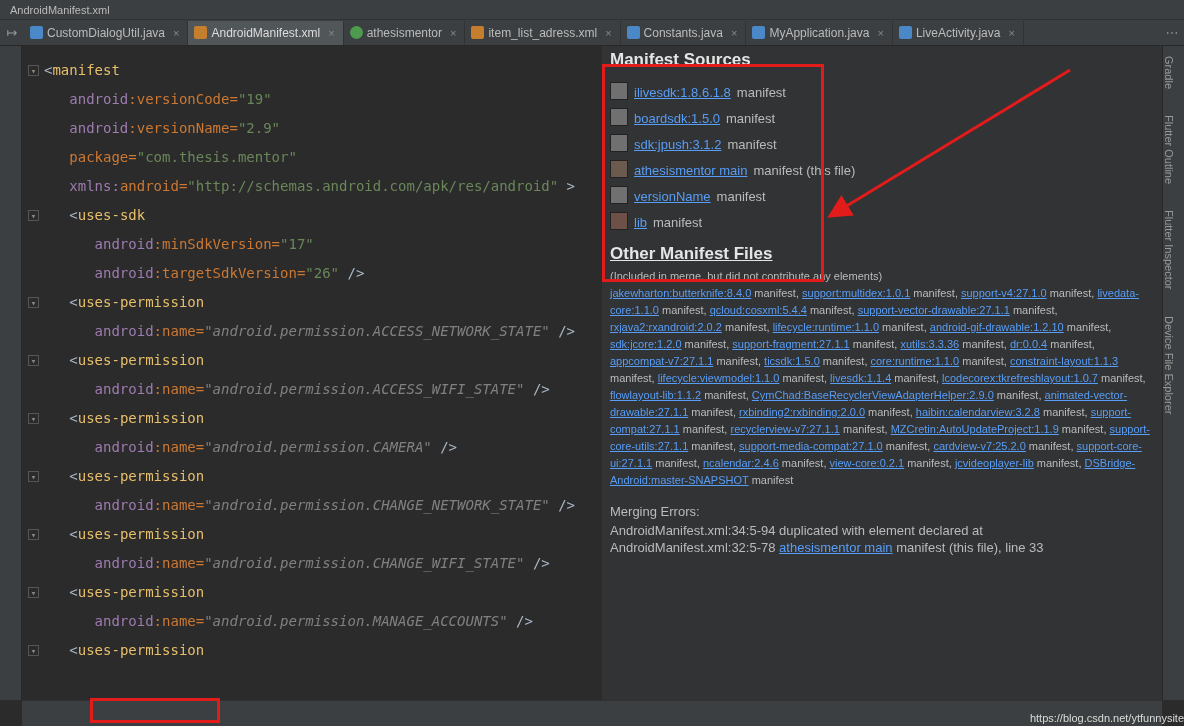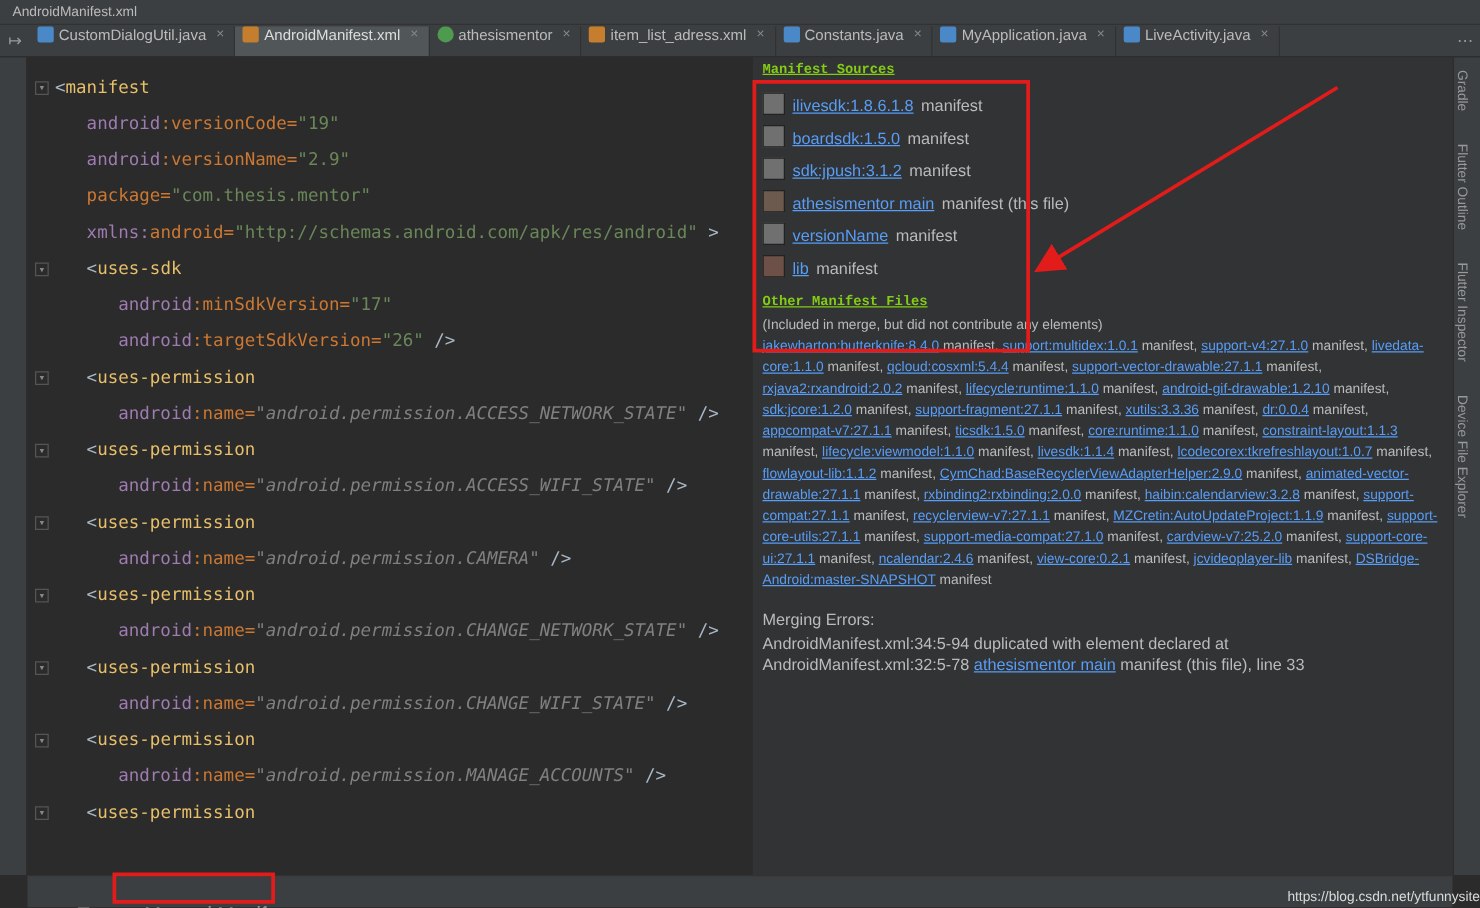--- a/index.html
+++ b/index.html
@@ -7,21 +7,21 @@
   width: 1184px; height: 726px;
   background: #2b2b2b;
   font-family: "Segoe UI", sans-serif;
   font-size: 13px; color: #a9b7c6;
   overflow: hidden; position: relative;
 }
 .topbar { height: 20px; background: #3c3f41; border-bottom: 1px solid #323232; display: flex; align-items: center; padding: 0 10px; font-size: 11px; color: #999; }
 .crumb { color: #bbb; }
 .tabs-row { height: 26px; background: #3c3f41; display: flex; align-items: center; border-bottom: 1px solid #282828; }
 .gutter-btn { width: 24px; height: 24px; display: flex; align-items: center; justify-content: center; color: #999; cursor: pointer; }
-.file-tab { height: 24px; padding: 0 8px 0 6px; display: flex; align-items: flex-start; gap: 4px; color: #bbb; font-size: 12px; border-right: 1px solid #323232; cursor: pointer; white-space: nowrap; }
+.file-tab { height: 24px; padding: 0 8px 0 6px; display: flex; align-items: center; gap: 4px; color: #bbb; font-size: 12px; border-right: 1px solid #323232; cursor: pointer; white-space: nowrap; }
 .file-tab.active { background: #515658; color: #ddd; }
 .file-tab .close-x { font-size: 11px; color: #888; margin-left: 4px; }
 .tab-icn { width: 13px; height: 13px; display: inline-block; }
 .icn-java { background: #4a88c7; border-radius: 2px; }
 .icn-xml { background: #c47e2e; border-radius: 2px; }
 .icn-target { background: #4e9a4e; border-radius: 50%; }
 .content-area { position: absolute; top: 46px; bottom: 26px; left: 22px; right: 22px; display: flex; }
 .left-tool-strip, .right-tool-strip { position: absolute; top: 46px; bottom: 26px; width: 22px; background: #3c3f41; }
 .left-tool-strip { left: 0; border-right: 1px solid #282828; }
 .right-tool-strip { right: 0; border-left: 1px solid #282828; }
@@ -30,21 +30,21 @@
 .code { font-family: Consolas, monospace; font-size: 14px; line-height: 29px; padding: 10px 8px 0 22px; white-space: pre; }
 .tok-tag { color: #e8bf6a; }
 .tok-attr { color: #9e7bb0; }
 .tok-ns { color: #cc7832; }
 .tok-str { color: #6a8759; }
 .tok-strgray { color: #808080; font-style: italic; }
 .tok-punct { color: #a9b7c6; }
 .fold { display: inline-block; position: absolute; left: 6px; width: 11px; height: 11px; font-size: 9px; color: #888; text-align: center; line-height: 11px; border: 1px solid #555; }
 .fold-pos { margin-top: 9px; }
 .merged-pane { flex: 1; background: #313335; overflow: hidden; display: flex; flex-direction: column; }
-.section-hdr { font-weight: bold; text-decoration: underline; color: #84cc16; padding: 4px 0 4px 8px; font-size: 11px; font-family: Liberation Mono, monospace; }
+.section-hdr { font-weight: bold; text-decoration: underline; color: #e5e5e5; padding: 4px 0 4px 8px; font-size: 17px; }
 .src-list { padding: 0 8px 6px 8px; }
 .src-row { display: flex; align-items: flex-end; height: 26px; gap: 6px; }
 .swatch { width: 18px; height: 18px; border: 1px solid #222; }
 .link { color: #589df6; text-decoration: underline; cursor: pointer; }
 .plain { color: #bbb; }
 .other-block { padding: 0 8px 10px 8px; font-size: 11px; line-height: 17px; color: #bbb; }
 .err-block { padding: 4px 8px; color: #bbb; font-size: 13px; line-height: 17px; }
 .annot-box { position: absolute; border: 3px solid #e21b1b; pointer-events: none; z-index: 5; }
 .arrow-svg { position: absolute; z-index: 6; pointer-events: none; }
 .bottom-tabs { position: absolute; left: 22px; right: 22px; bottom: 0; height: 26px; background: #3c3f41; display: flex; align-items: center; border-top: 1px solid #323232; }

